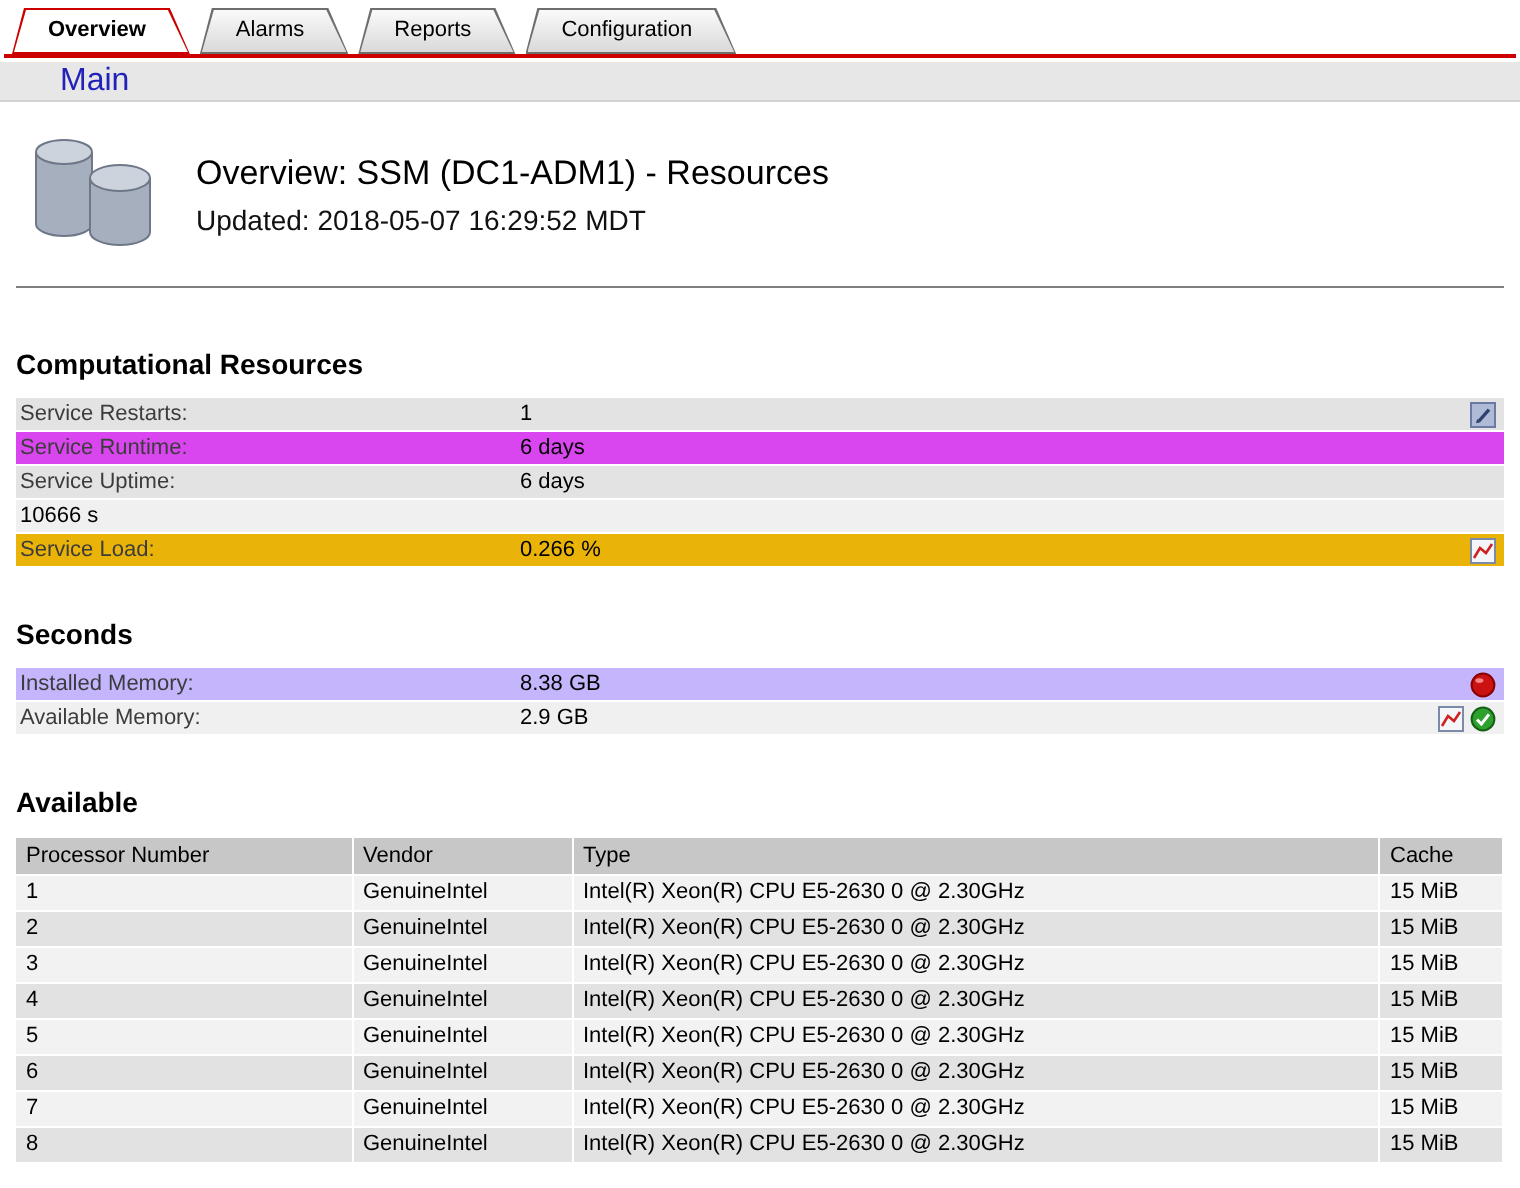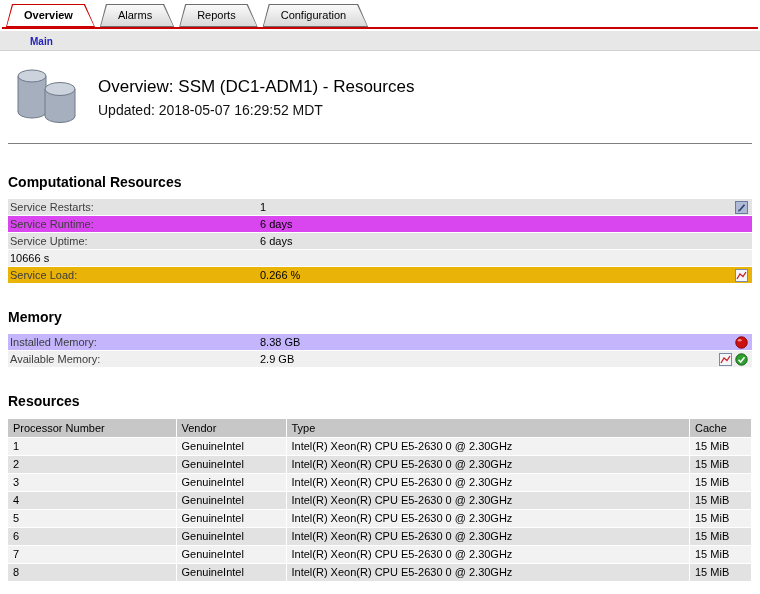--- a/index.html
+++ b/index.html
@@ -18,21 +18,21 @@
   .tab-bg, .tab-fill { position:absolute; clip-path:polygon(6px 0, calc(100% - 10px) 0, 100% 100%, 0 100%); }
   .tab-bg { inset:0; background:#6e6e6e; }
   .tab-fill { inset:1px; background:linear-gradient(#fafafa,#d9d9d9); }
   .tab.active .tab-bg { background:#cc0000; }
   .tab.active .tab-fill { background:#ffffff; }
   .tab-label { position:relative; z-index:2; display:block; line-height:22px; padding:0 22px 0 18px; text-align:left; font-size:11px; }
   .tab.active .tab-label { font-weight:bold; }
 
   
   .breadcrumb-bar { margin-top:2px; height:20px; line-height:20px; background:#e7e7e7; border-bottom:1px solid #d2d2d2; padding-left:30px; }
-  .breadcrumb-link { color:#2222bb; font-weight:bold; font-size:10px; text-decoration:none; }
+  .breadcrumb-link { color:#2222bb; font-weight:normal; font-size:16px; text-decoration:none; }
 
   
   .page-header { display:flex; gap:14px; margin:12px 10px 0 10px; }
   .titles { padding-top:14px; }
   .page-title { font-size:17px; color:#000; }
   .page-updated { font-size:14px; margin-top:5px; color:#111; }
   .rule { border:none; border-top:1px solid #7f7f7f; margin:16px 8px 0 8px; }
 
   
   h2.section-heading { font-size:14px; font-weight:bold; margin:26px 8px 9px 8px; }
@@ -152,21 +152,21 @@
         <span class="icon">
           <svg width="13" height="13" viewBox="0 0 13 13">
             <rect x="0.5" y="0.5" width="12" height="12" fill="#f4f6fa" stroke="#7a8aa8"></rect>
             <polyline points="2,10 5,5 8,7.5 11,3" fill="none" stroke="#cc2222" stroke-width="1.3"></polyline>
           </svg>
         </span>
       </span>
     </div>
   </div>
 
-<h2 class="section-heading">Memory</h2>
+<h2 class="section-heading">Seconds</h2>
 <div class="attr-rows">
     <div class="attr-row" style="background: #c4b5fd;">
       <span class="attr-label">Installed Memory:</span>
       <span class="attr-value">8.38 GB</span>
       <span class="attr-icons">
         <span class="icon">
           <svg width="13" height="13" viewBox="0 0 13 13">
             <circle cx="6.5" cy="6.5" r="5.7" fill="#cc1111" stroke="#880000"></circle>
             <ellipse cx="4.7" cy="4.3" rx="2" ry="1.2" fill="#ff9999" opacity="0.85"></ellipse>
           </svg>
@@ -186,21 +186,21 @@
         <span class="icon">
           <svg width="13" height="13" viewBox="0 0 13 13">
             <circle cx="6.5" cy="6.5" r="5.7" fill="#2da02d" stroke="#156015"></circle>
             <polyline points="3.5,6.8 5.7,9 9.5,4.2" fill="none" stroke="#ffffff" stroke-width="1.5"></polyline>
           </svg>
         </span>
       </span>
     </div>
   </div>
 
-<h2 class="section-heading">Resources</h2>
+<h2 class="section-heading">Available</h2>
 <table class="proc-table">
   <thead>
     <tr>
       <th>Processor Number</th>
       <th>Vendor</th>
       <th>Type</th>
       <th>Cache</th>
     </tr>
   </thead>
   <tbody>

